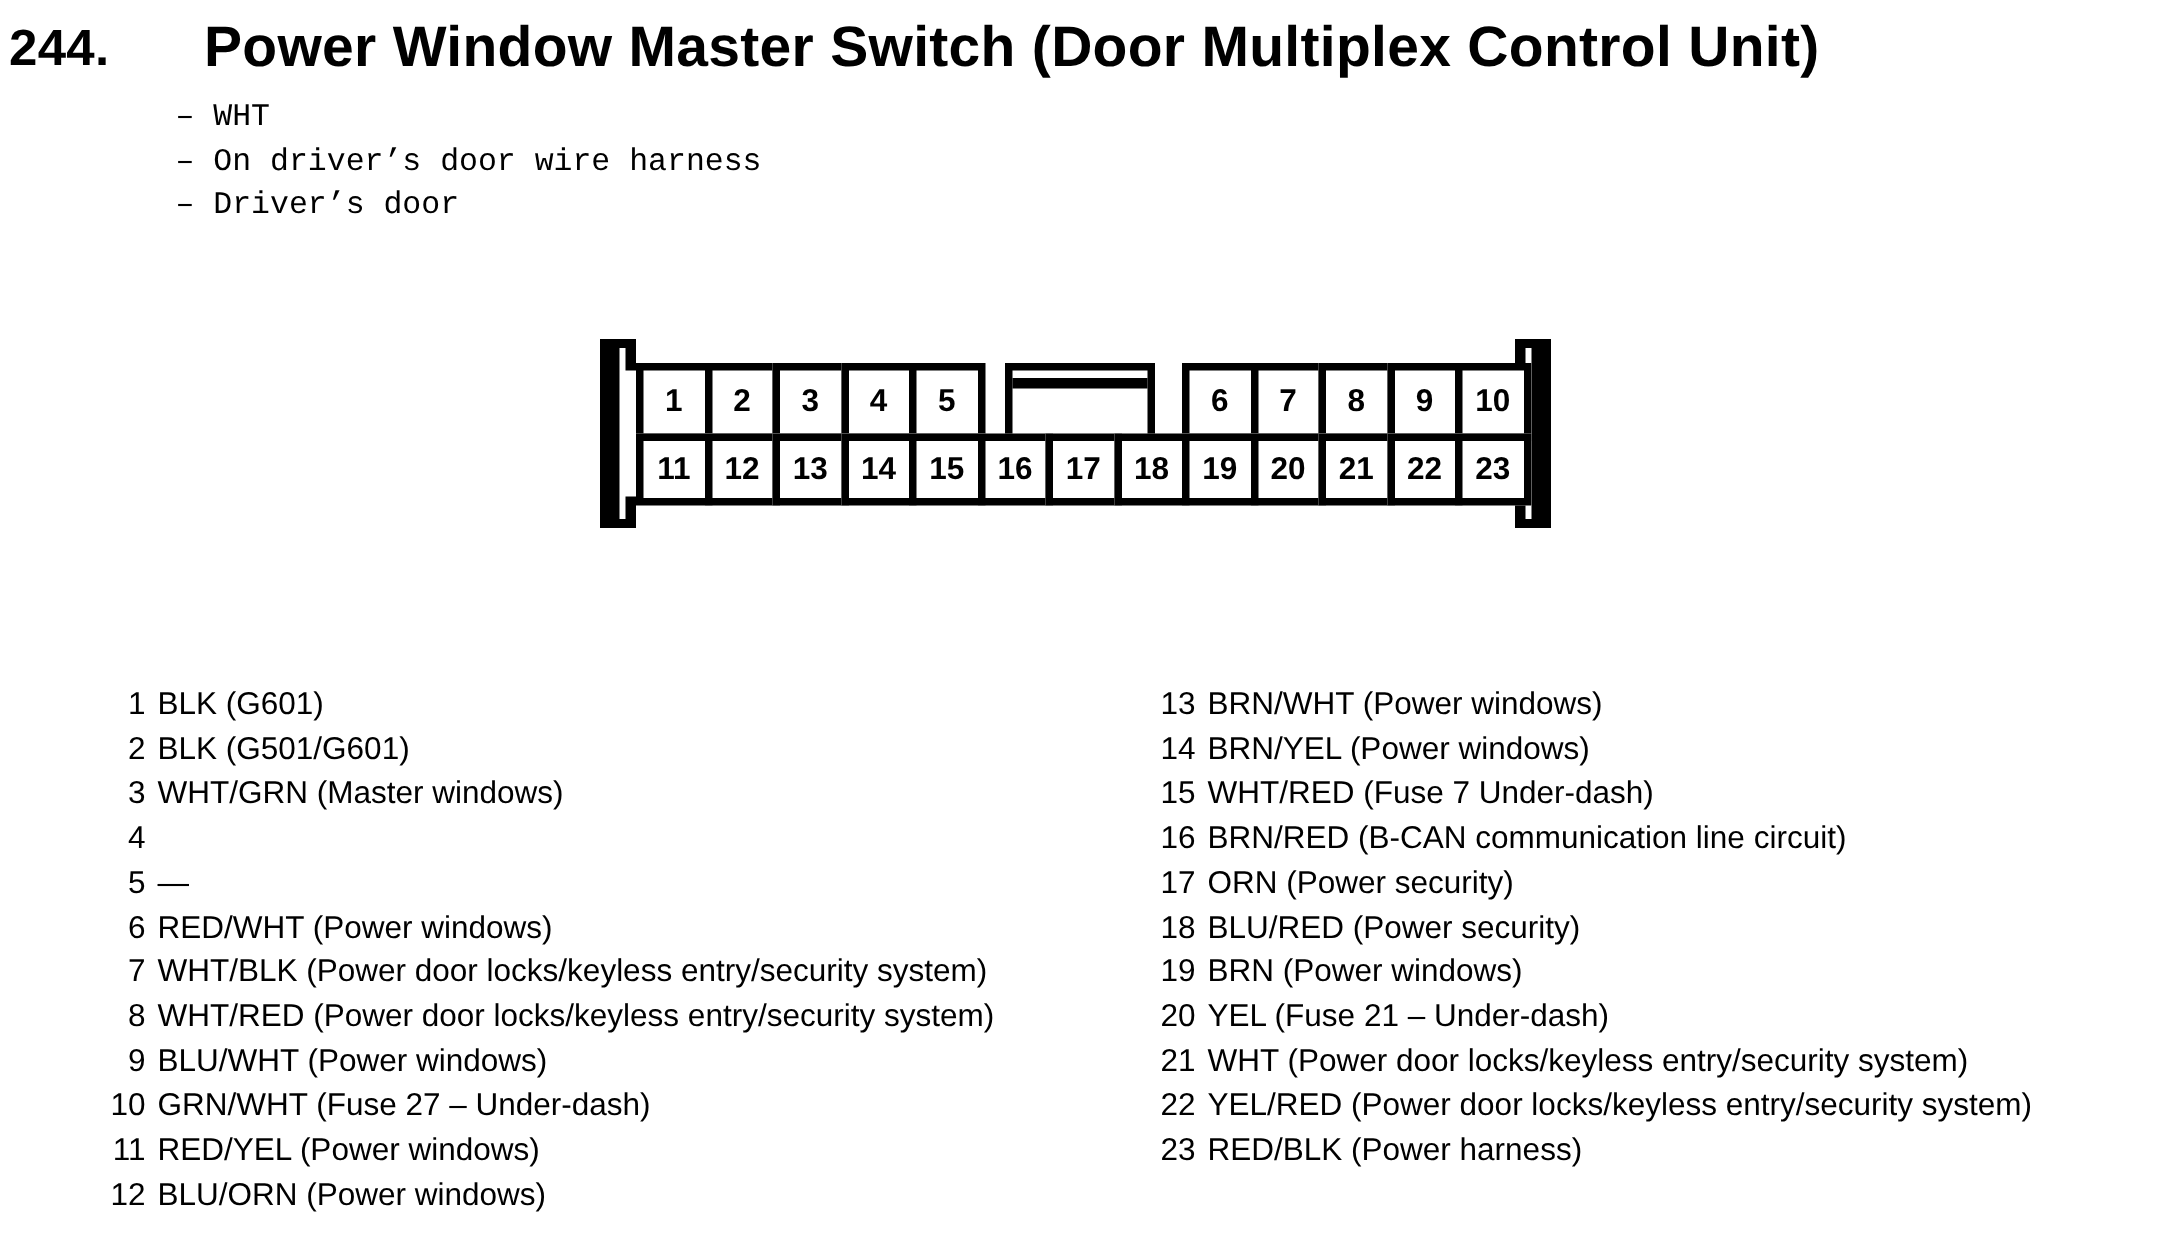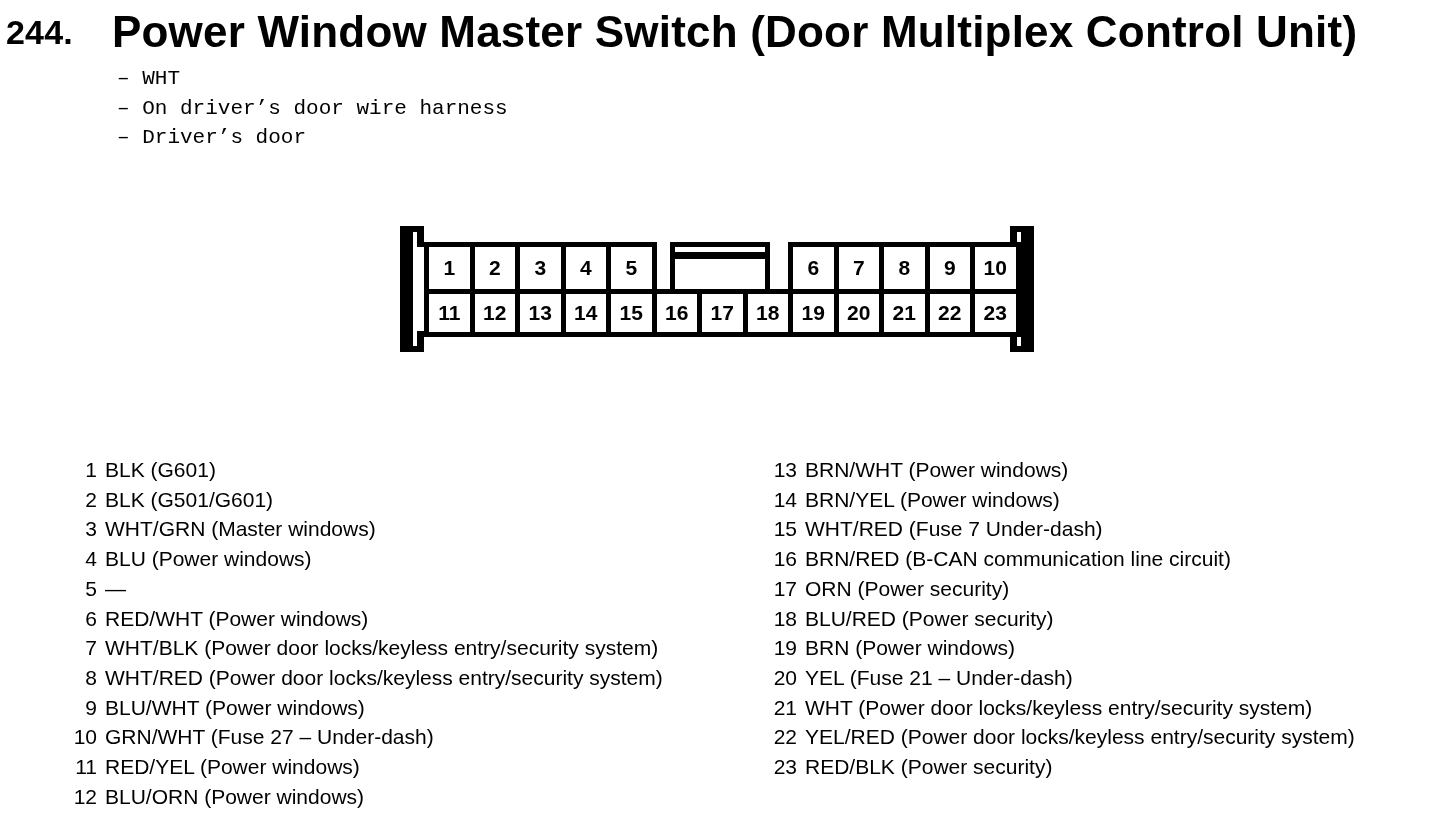--- a/index.html
+++ b/index.html
@@ -8,24 +8,24 @@
     background:#ffffff; color:#000000;
     font-family:"Liberation Sans", sans-serif;
     position:relative; overflow:hidden;
   }
 
   
   .title-row {
     position:absolute; left:6px; top:12px;
     display:flex; align-items:flex-start;
     font-weight:700; font-size:34px; line-height:40px;
-    white-space:nowrap; letter-spacing:0.2px;
+    white-space:nowrap; letter-spacing:0.2px;gap:24px;
   }
   .title-num { flex:none; width:106px; }
-  .page-title { margin:0; font-size:44px; font-weight:700; display:inline; }
+  .page-title { margin:0; font-size:38px; font-weight:700; display:inline; }
 
   .notes {
     position:absolute; left:117px; top:64px;
     font-size:21px; line-height:29.5px; white-space:nowrap;font-family:Liberation Mono, monospace;
   }
 
   
   .housing { position:absolute; left:400px; top:226px; width:634px; height:126px; }
   .hw { position:absolute; background:#000; z-index:1; }
   
@@ -147,21 +147,20 @@
     <li class="pin-row">
         <span class="pin-num">2</span>
         <span class="pin-desc">BLK (G501/G601)</span>
       </li>
     <li class="pin-row">
         <span class="pin-num">3</span>
         <span class="pin-desc">WHT/GRN (Master windows)</span>
       </li>
     <li class="pin-row">
         <span class="pin-num">4</span>
-        <span class="pin-desc">BLU (Power windows)</span>
       </li>
     <li class="pin-row">
         <span class="pin-num">5</span>
         <span class="pin-desc">—</span>
       </li>
     <li class="pin-row">
         <span class="pin-num">6</span>
         <span class="pin-desc">RED/WHT (Power windows)</span>
       </li>
     <li class="pin-row">
@@ -226,17 +225,17 @@
     <li class="pin-row">
         <span class="pin-num">21</span>
         <span class="pin-desc">WHT (Power door locks/keyless entry/security system)</span>
       </li>
     <li class="pin-row">
         <span class="pin-num">22</span>
         <span class="pin-desc">YEL/RED (Power door locks/keyless entry/security system)</span>
       </li>
     <li class="pin-row">
         <span class="pin-num">23</span>
-        <span class="pin-desc">RED/BLK (Power security)</span>
+        <span class="pin-desc">RED/BLK (Power harness)</span>
       </li>
   </ul>
 
 </main>
 
 </body></html>

